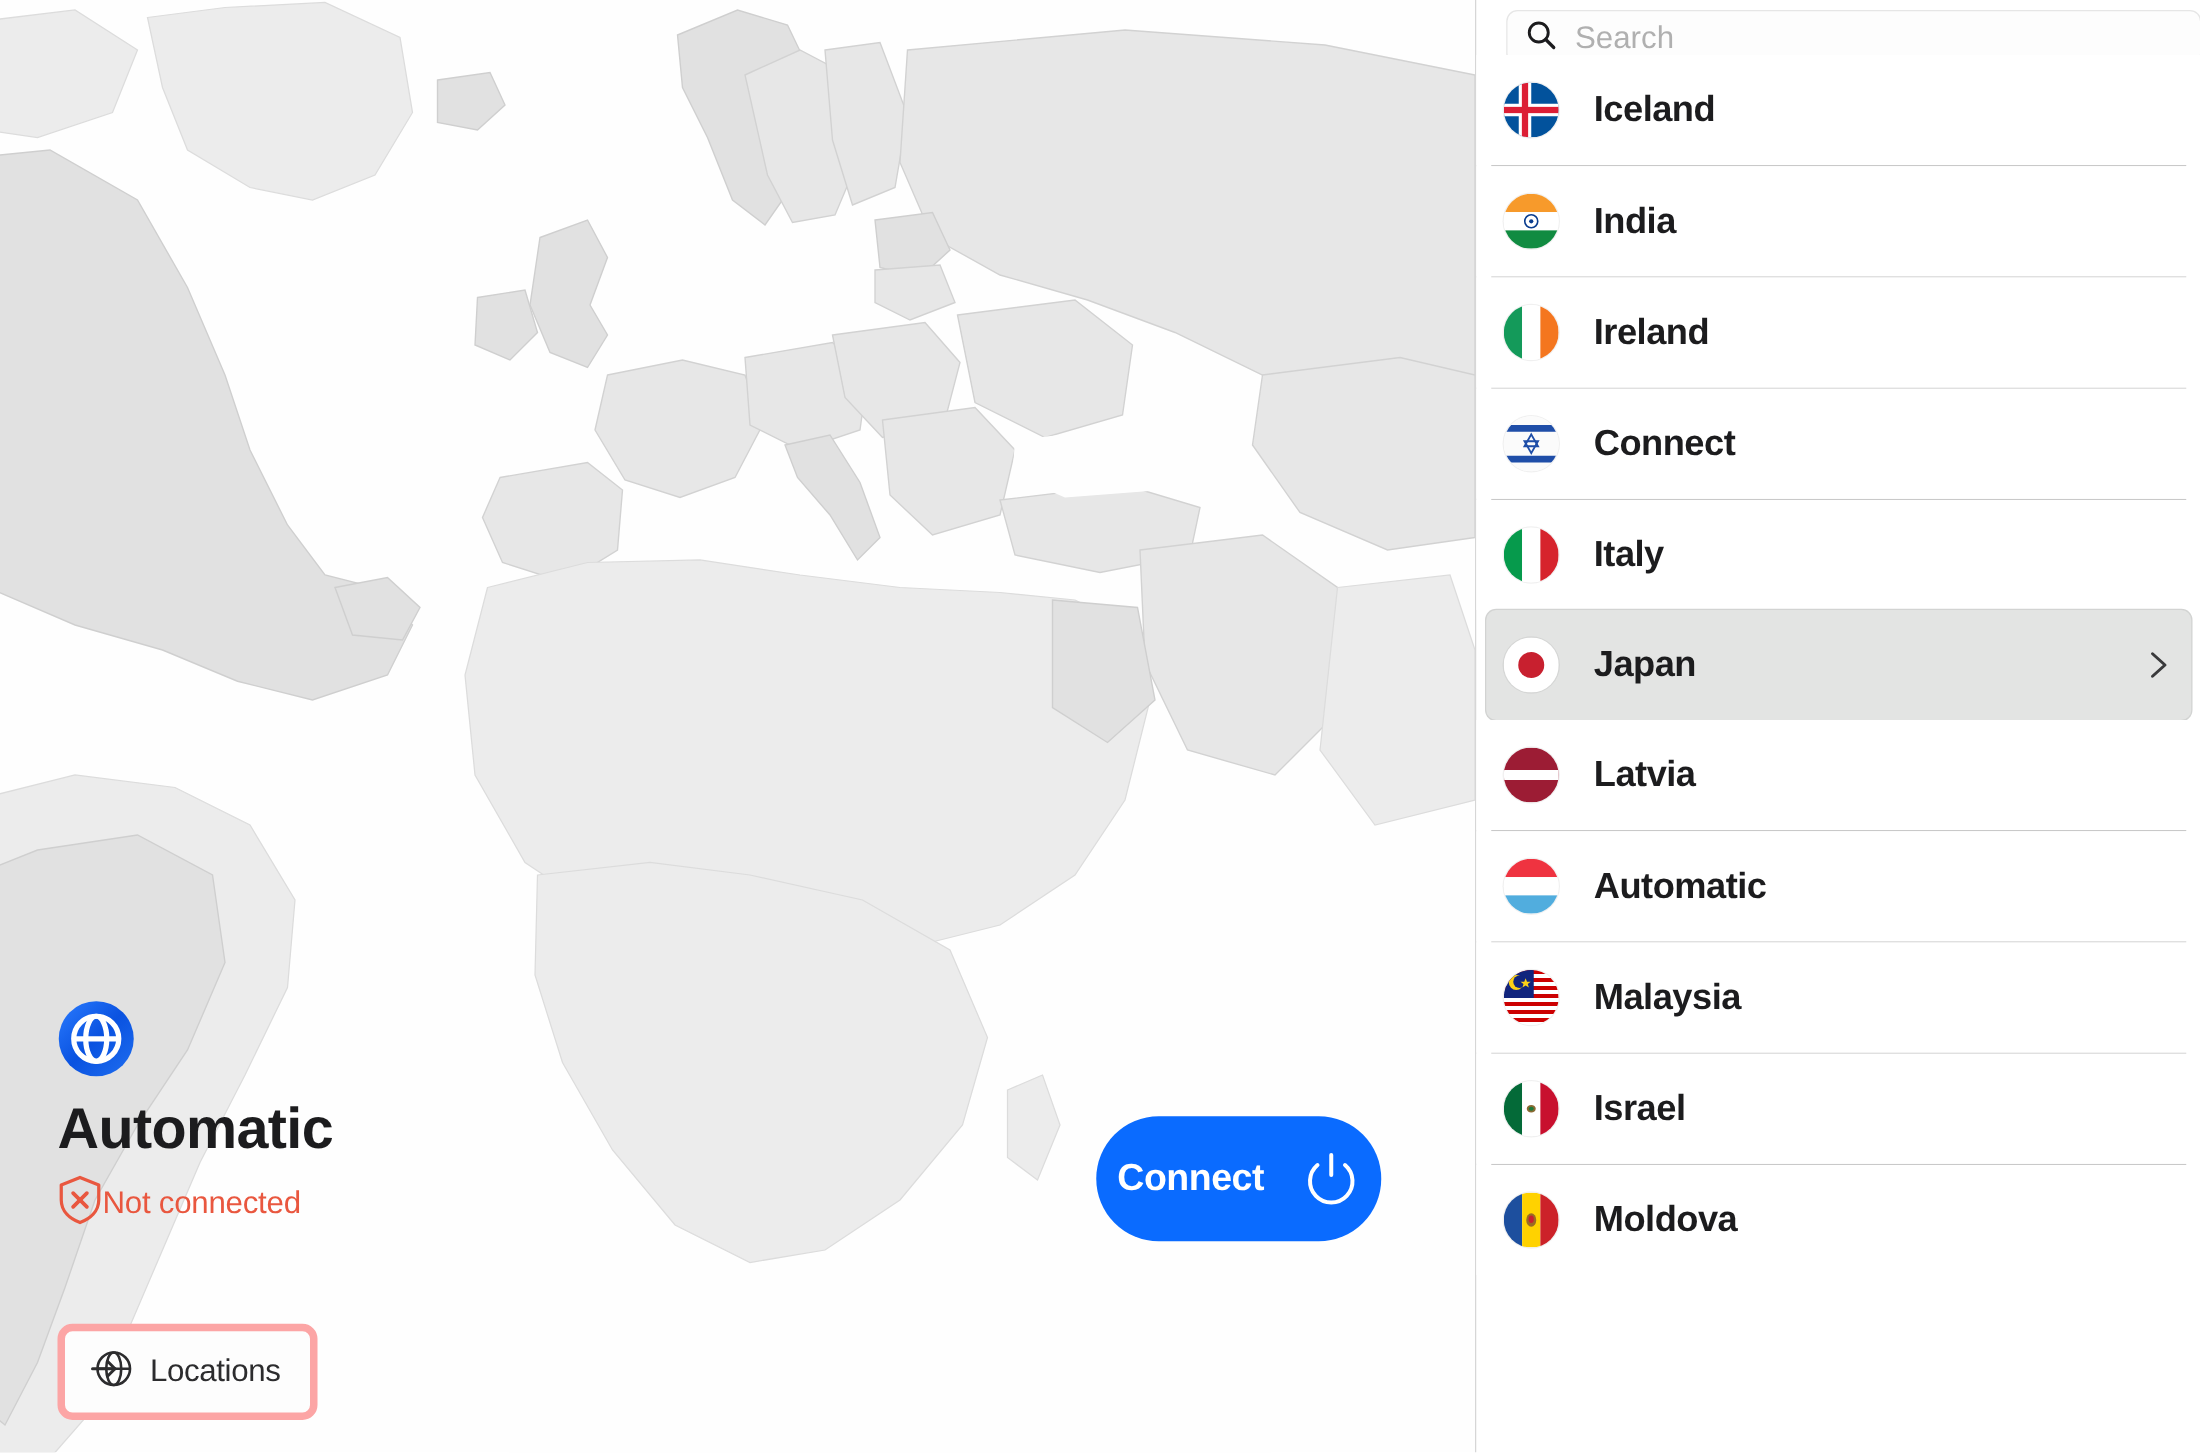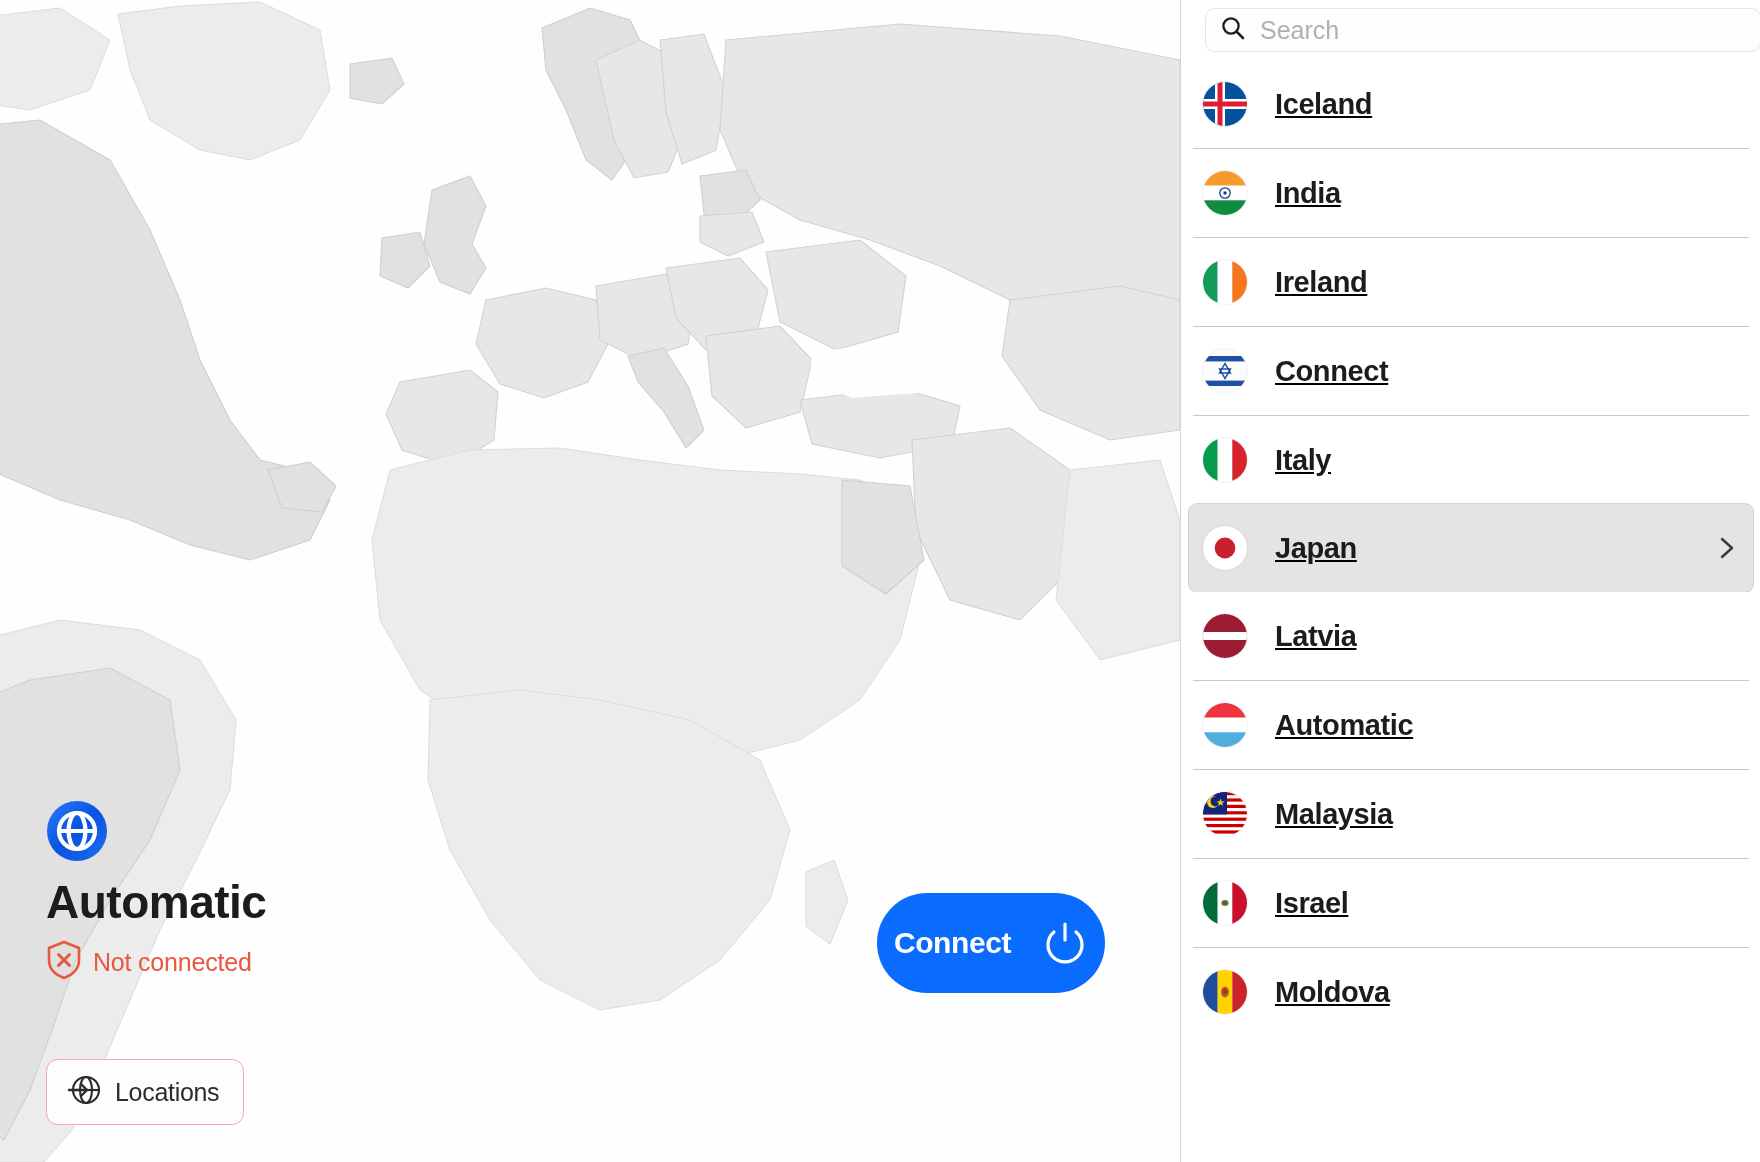--- a/index.html
+++ b/index.html
@@ -50,37 +50,36 @@
     font-size: 46px;
     font-weight: bold;
     letter-spacing: -0.5px;
     color: #1c1c1e;
     line-height: 1.05;
   }
   #connection-status {
     margin-top: 14px;
     display: flex;
     align-items: center;
-    gap: 11px;
   }
   #connection-status .status-text {
     font-size: 25px;
     color: #e9573f;
     letter-spacing: -0.2px;
   }
   #locations-button {
     position: absolute;
     left: 46px;
     top: 1059px;
     display: inline-flex;
     align-items: center;
     gap: 14px;
     padding: 13px 24px 13px 20px;
     background: #fdfdfd;
-    border: 1px solid #fca5a5;
+    border: 6px solid #fca5a5;
     border-radius: 12px;
     cursor: pointer;
   }
   #locations-button .btn-label {
     font-size: 25px;
     color: #2c2c2e;
     letter-spacing: -0.3px;
   }
 
   
@@ -142,24 +141,23 @@
     background: transparent;
     font-family: "Liberation Sans", sans-serif;
     font-size: 25px;
     color: #1c1c1e;
   }
   #search-input::placeholder { color: #b0b0b0; }
 
   #country-list {
     position: absolute;
     left: 0;
-    top: 60px;
+    top: 44px;
     width: 580px;
     height: 1102px;
-    text-decoration: underline;
   }
   .country-row {
     position: relative;
     height: 88px;
     display: flex;
     align-items: center;
     padding-left: 22px;
     padding-right: 22px;
     cursor: pointer;
     background: #ffffff;

